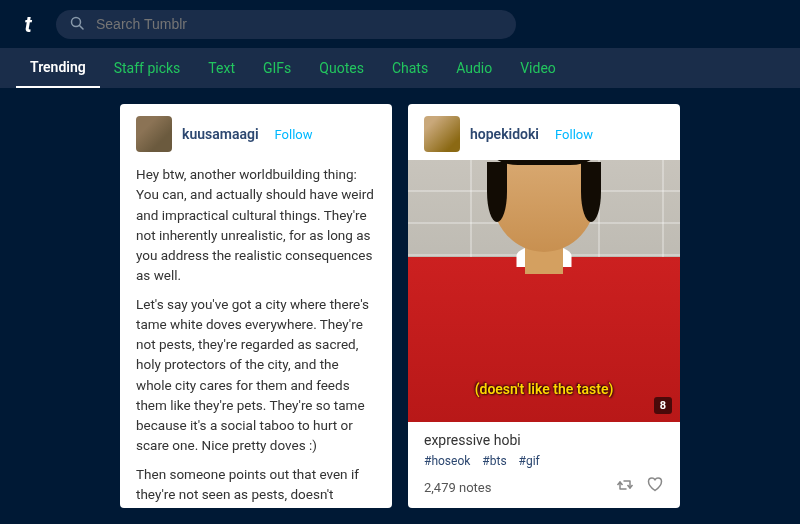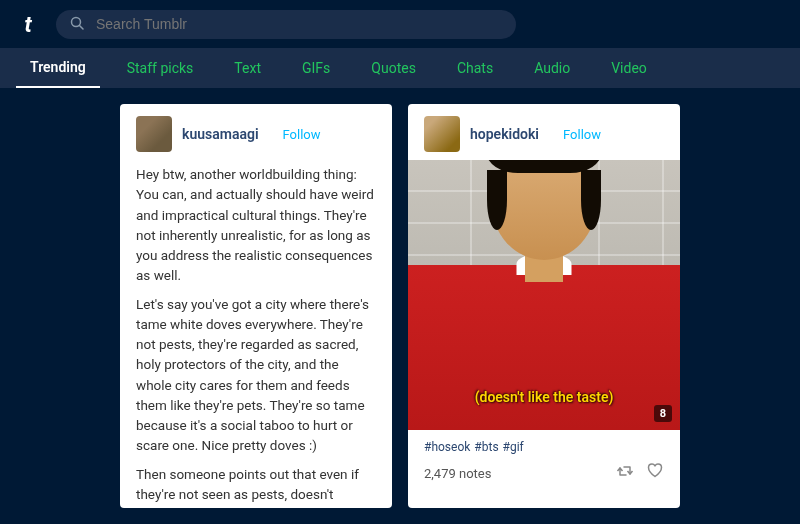--- a/index.html
+++ b/index.html
@@ -56,21 +56,21 @@
       width: 100%;
     }
 
     
     .category-nav {
       background-color: #1a2d4a;
       display: flex;
       align-items: center;
       padding: 0 16px;
       height: 40px;
-      gap: 13px;
+      gap: 0;
     }
 
     .nav-item {
       color: #22c55e;
       font-size: 14px;
       padding: 0 14px;
       height: 40px;
       display: flex;
       align-items: center;
       cursor: pointer;
@@ -134,21 +134,21 @@
 
     .username {
       font-size: 14px;
       font-weight: 600;
       color: #2c4770;
     }
 
     .follow-btn {
       font-size: 13px;
       color: #00b8ff;
-      margin-left: 14px;
+      margin-left: 6px;
       cursor: pointer;
     }
 
     
     .post-text {
       padding: 4px 16px 10px;
       font-size: 13.5px;
       color: #333;
       line-height: 1.5;
       overflow: hidden;
@@ -203,21 +203,21 @@
     }
 
     .post-title {
       font-size: 14px;
       color: #333;
       margin-bottom: 6px;
     }
 
     .tags {
       display: flex;
-      gap: 4px;
+      gap: 12px;
       margin-bottom: 8px;
       flex-wrap: wrap;
     }
 
     .tag {
       font-size: 12px;
       color: #2c4770;
       cursor: pointer;
     }
 
@@ -326,20 +326,21 @@
       <div style="position:absolute;bottom:200px;left:calc(50% + 37px);width:20px;height:60px;background:#120c04;border-radius:0 0 50% 50%;"></div>
 
       <div class="caption-overlay">
         <span class="caption-text">(doesn't like the taste)</span>
       </div>
 
       <div class="gif-badge">8</div>
     </div>
 
     <div class="post-footer">
+      <div class="post-title">expressive hobi</div>
       <div class="tags">
         <span class="tag">#hoseok</span>
         <span class="tag">#bts</span>
         <span class="tag">#gif</span>
       </div>
       <div class="post-actions">
         <span class="notes-count">2,479 notes</span>
         <div class="action-buttons">
           <span class="action-btn">
             <svg width="18" height="18" viewBox="0 0 18 18" fill="none">

